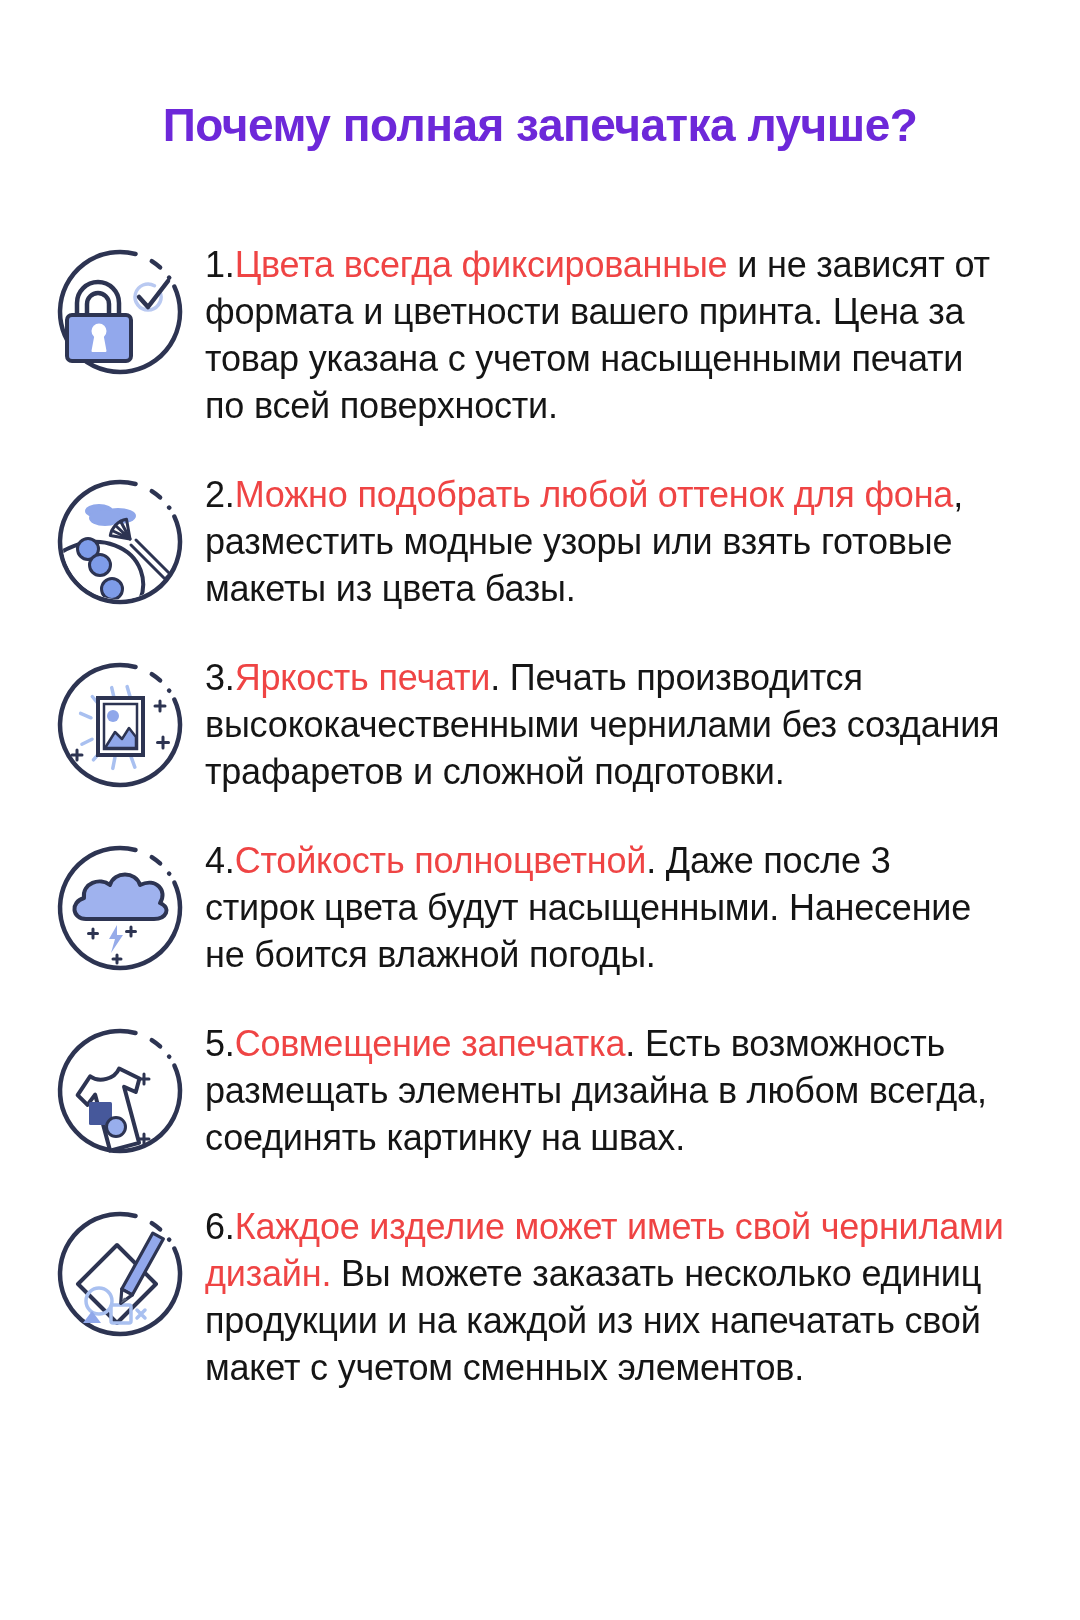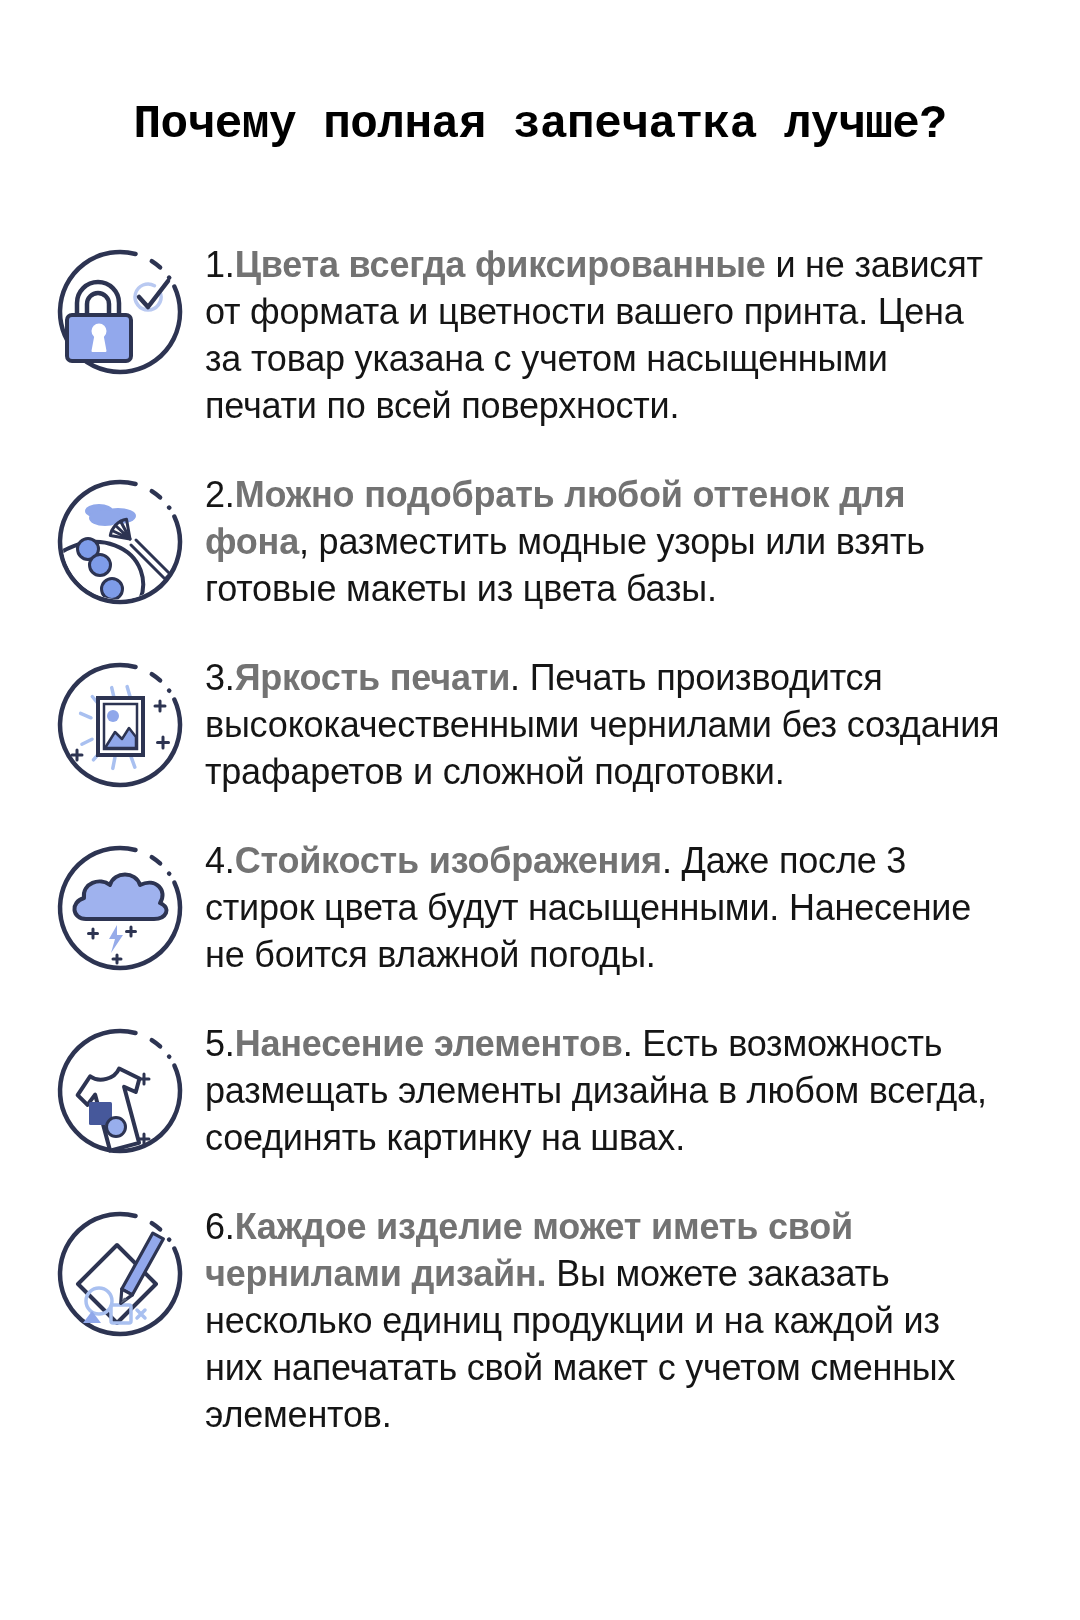--- a/index.html
+++ b/index.html
@@ -16,23 +16,22 @@
     box-sizing: border-box;
     padding-top: 98px;
     overflow: hidden;
   }
   h1.title {
     margin: 0 0 88px 0;
     text-align: center;
     font-size: 46px;
     line-height: 1.2;
     font-weight: 700;
-    color: #000000;
+    color: #6d28d9;
     letter-spacing: -0.5px;
-    font-family: Liberation Mono, monospace;
   }
   .benefit-row {
     display: flex;
     align-items: flex-start;
     padding-left: 55px;
     margin-bottom: 42px;
   }
   .icon-box {
     width: 130px;
     height: 130px;
@@ -41,21 +40,21 @@
   }
   .icon-box svg { display: block; width: 130px; height: 130px; }
   .benefit-text {
     margin: 0 0 0 20px;
     width: 800px;
     font-size: 36px;
     line-height: 47px;
     color: #151515;
     letter-spacing: -0.2px;
   }
-  .benefit-text b { color: #737373; font-weight: 700; }
+  .benefit-text b { color: #ef4444; font-weight: 400; }
 
   
   .ln   { stroke: #2d3452; stroke-width: 4.5; fill: none; stroke-linecap: round; stroke-linejoin: round; }
   .ln3  { stroke: #2d3452; stroke-width: 3;   fill: none; stroke-linecap: round; stroke-linejoin: round; }
   .lt   { stroke: #a9c0f0; stroke-width: 3.5; fill: none; stroke-linecap: round; stroke-linejoin: round; }
 </style>
 </head>
 <body>
 
 <div class="page">
@@ -153,39 +152,39 @@
                  C 101 34 113 48 105 60
                  C 117 65 111 76 99 76 Z" fill="#9fb2ee" stroke="#2d3452" stroke-width="4" stroke-linejoin="round"></path>
         <path d="M 62 82 L 54 96 L 60 96 L 56 110 L 68 92 L 62 92 Z" fill="#96abe9"></path>
         <g class="ln3" stroke-width="2.8">
           <path d="M 38 86 v 9 M 33.5 90.5 h 9"></path>
           <path d="M 76 84 v 9 M 71.5 88.5 h 9"></path>
           <path d="M 62 112 v 8 M 58 116 h 8"></path>
         </g>
       </svg>
     </div>
-    <p class="benefit-text"><span>4.</span><b>Стойкость изображения</b><span>. Даже после 3 стирок цвета будут насыщенными. Нанесение не боится влажной погоды.</span></p>
+    <p class="benefit-text"><span>4.</span><b>Стойкость полноцветной</b><span>. Даже после 3 стирок цвета будут насыщенными. Нанесение не боится влажной погоды.</span></p>
   </div>
 
   <div class="benefit-row">
     <div class="icon-box">
       <svg viewBox="0 0 130 130" aria-hidden="true">
         <path class="ln" d="M 80.5 7 A 60 60 0 1 0 119.4 39.6"></path>
         <path class="ln" d="M 96.8 14.1 A 60 60 0 0 1 105.1 20.4"></path>
         <path class="ln" d="M 114.1 30.6 l 0.15 0.15"></path>
         <path d="M 45 45 C 52 54 68 54 75 45 L 92 60 L 85 72 L 75 64 L 75 122 L 45 122 L 45 64 L 35 72 L 28 60 Z" transform="rotate(-15 60 85)" fill="#ffffff" stroke="#2d3452" stroke-width="4" stroke-linejoin="round"></path>
         <rect x="34" y="76" width="23" height="23" rx="1.5" fill="#46589b"></rect>
         <circle cx="61" cy="101" r="9.5" fill="#98aeec" stroke="#2d3452" stroke-width="3"></circle>
         <g class="ln3" stroke-width="2.8">
           <path d="M 89 48 v 10 M 84 53 h 10"></path>
           <path d="M 89 108 v 10 M 84 113 h 10"></path>
         </g>
       </svg>
     </div>
-    <p class="benefit-text"><span>5.</span><b>Нанесение элементов</b><span>. Есть возможность размещать элементы дизайна в любом всегда, соединять картинку на швах.</span></p>
+    <p class="benefit-text"><span>5.</span><b>Совмещение запечатка</b><span>. Есть возможность размещать элементы дизайна в любом всегда, соединять картинку на швах.</span></p>
   </div>
 
   <div class="benefit-row">
     <div class="icon-box">
       <svg viewBox="0 0 130 130" aria-hidden="true">
         <path class="ln" d="M 80.5 7 A 60 60 0 1 0 119.4 39.6"></path>
         <path class="ln" d="M 96.8 14.1 A 60 60 0 0 1 105.1 20.4"></path>
         <path class="ln" d="M 114.1 30.6 l 0.15 0.15"></path>
         <path d="M 62 36 L 101 75 L 62 114 L 23 75 Z" fill="#ffffff" stroke="#2d3452" stroke-width="4" stroke-linejoin="round"></path>
         <g>

